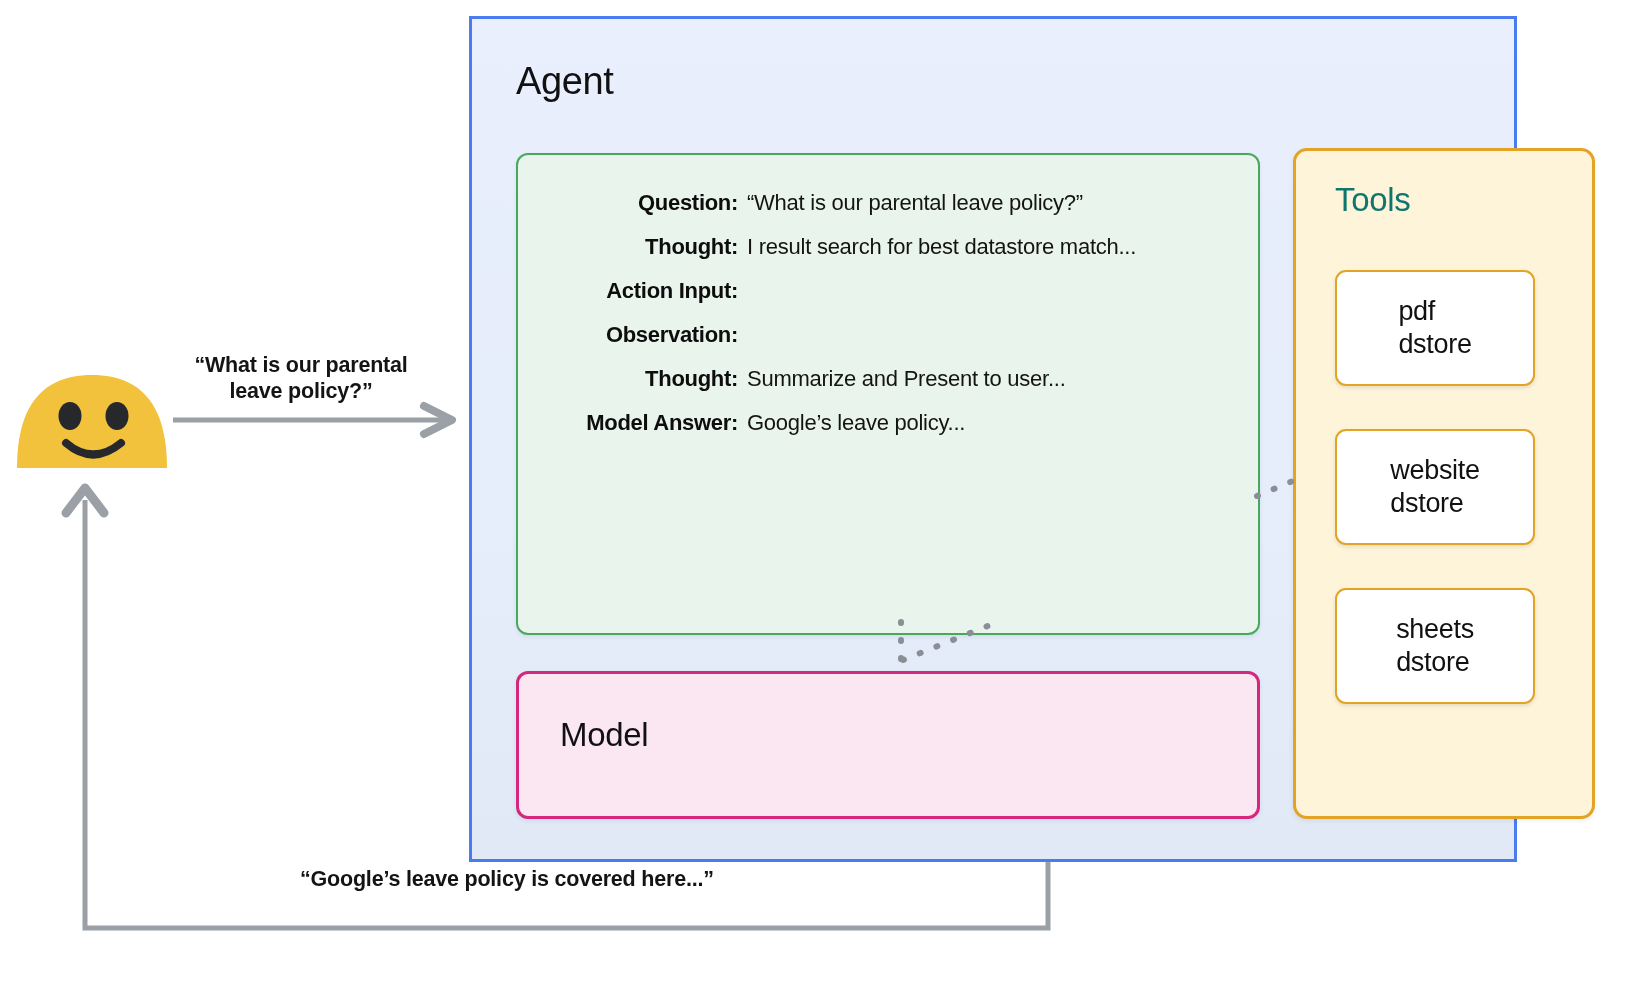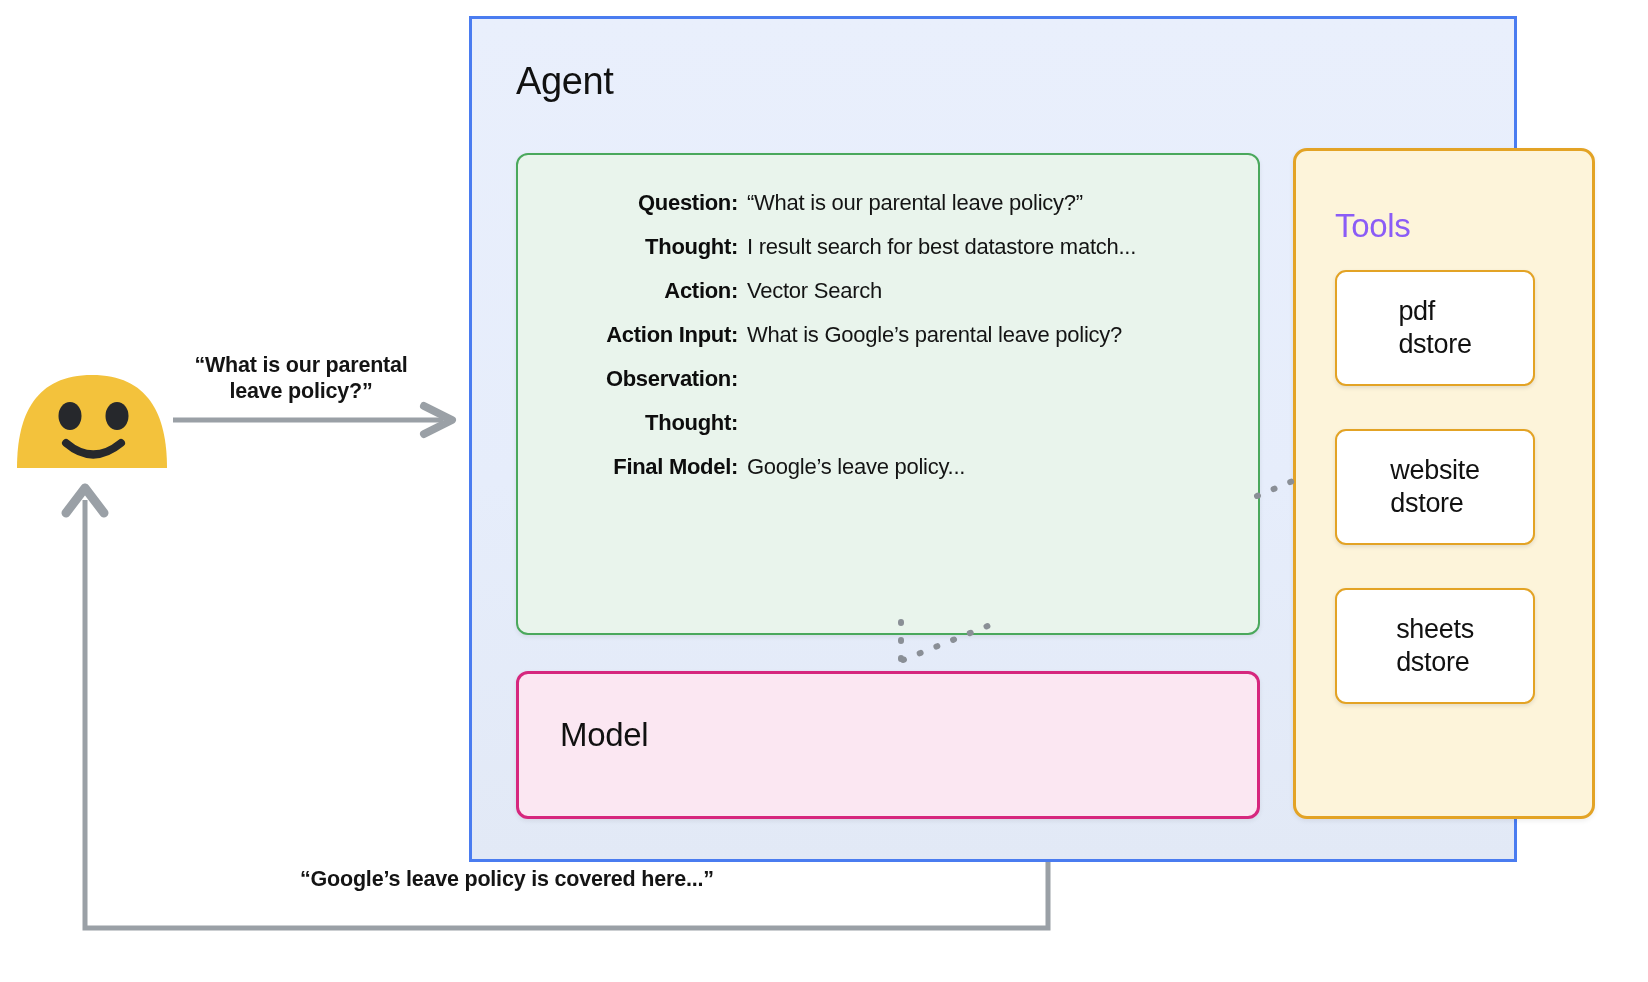--- a/index.html
+++ b/index.html
@@ -172,25 +172,25 @@
     height: 671px;
     box-sizing: border-box;
     border: 3px solid #e3a325;
     border-radius: 14px;
     background: #fdf4da;
     box-shadow: 0 2px 5px rgba(0,0,0,0.07);
   }
   #tools-title {
     position: absolute;
     left: 39px;
-    top: 56px;
+    top: 30px;
     font-size: 33px;
     font-weight: 500;
     letter-spacing: -0.3px;
-    color: #8b5cf6;
+    color: #0f766e;
   }
   #tool-list {
     position: absolute;
     left: 39px;
     top: 119px;
     width: 200px;
   }
   .tool-card {
     width: 200px;
     height: 116px;
@@ -250,40 +250,36 @@
       <div class="trace-row">
         <div class="trace-label">Question:</div>
         <div class="trace-value">“What is our parental leave policy?”</div>
       </div>
 
       <div class="trace-row">
         <div class="trace-label">Thought:</div>
         <div class="trace-value">I result search for best datastore match...</div>
       </div>
 
-      <div class="trace-row">
-        <div class="trace-label">Action:</div>
-        <div class="trace-value">Vector Search</div>
-      </div>
 
       <div class="trace-row">
         <div class="trace-label">Action Input:</div>
-        <div class="trace-value">What is Google’s parental leave policy?</div>
       </div>
 
       <div class="trace-row">
         <div class="trace-label">Observation:</div>
       </div>
 
       <div class="trace-row gap-before">
         <div class="trace-label">Thought:</div>
-      </div>
-
-      <div class="trace-row">
-        <div class="trace-label">Final Model:</div>
+        <div class="trace-value">Summarize and Present to user...</div>
+      </div>
+
+      <div class="trace-row">
+        <div class="trace-label">Model Answer:</div>
         <div class="trace-value">Google’s leave policy...</div>
       </div>
 
     </div>
   </div>
 
   <div id="model-box">
     <div id="model-title">Model</div>
   </div>
 

